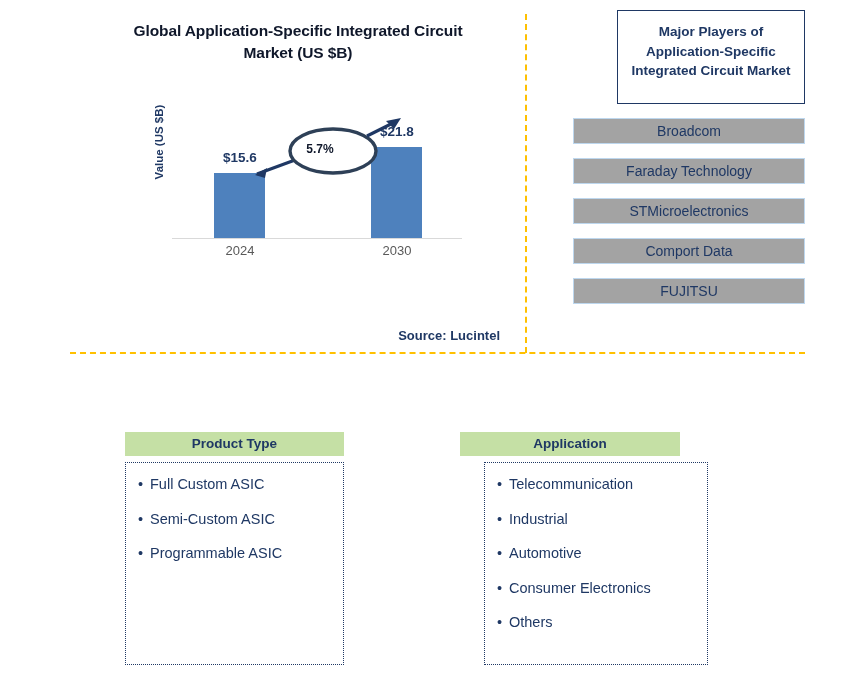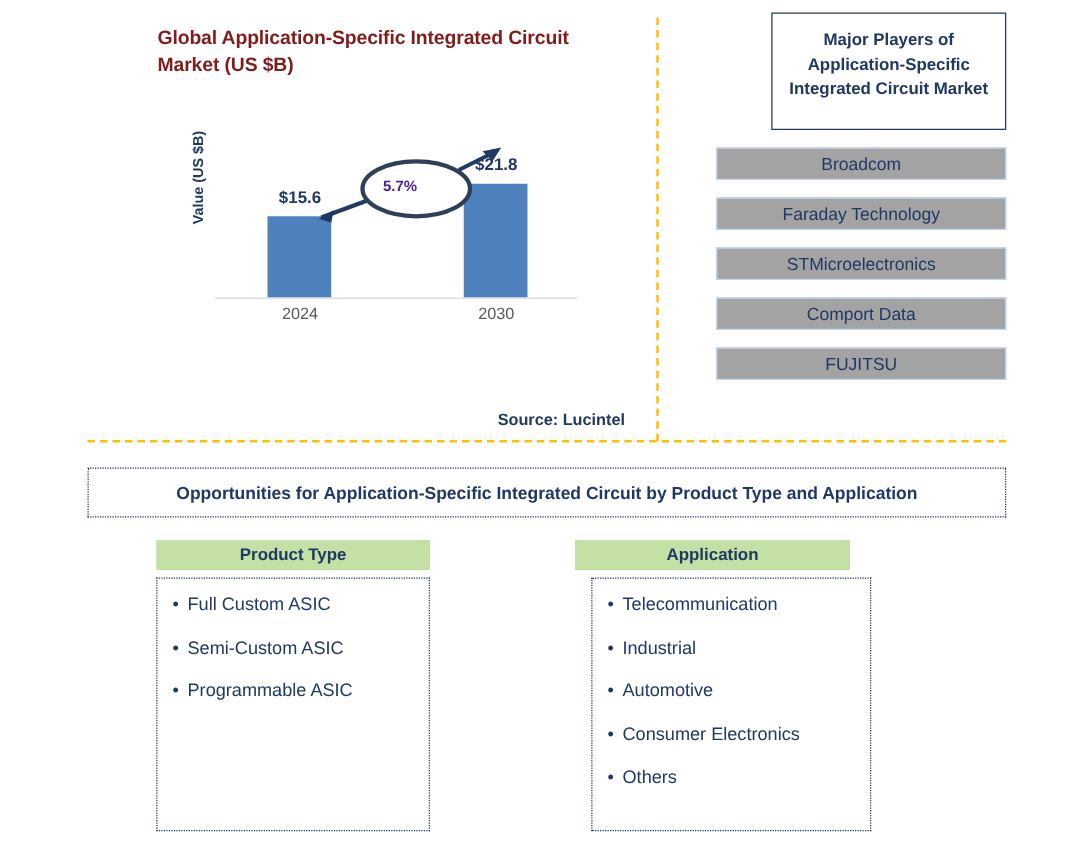--- a/index.html
+++ b/index.html
@@ -23,28 +23,28 @@
   
   #chart-panel {
     position: absolute;
     left: 0px;
     top: 0px;
     width: 525px;
     height: 352px;
   }
   #chart-title {
     position: absolute;
-    left: 126px;
+    left: 98px;
     top: 20px;
     width: 400px;
-    text-align: left;
+    text-align: center;
     font-size: 15.5px;
     font-weight: bold;
     line-height: 1.42;
-    color: #7f1d1d;
+    color: #0f172a;
     letter-spacing: -0.1px;
   }
   #chart-area {
     position: absolute;
     left: 0px;
     top: 112px;
     width: 500px;
     height: 160px;
   }
   #y-axis-label {
@@ -116,21 +116,21 @@
     overflow: visible;
   }
   #cagr-label {
     position: absolute;
     left: 291px;
     top: 142px;
     width: 58px;
     text-align: center;
     font-size: 12px;
     font-weight: bold;
-    color: #4c1d95;
+    color: #0f172a;
   }
 
   #source-note {
     position: absolute;
     left: 280px;
     top: 328px;
     width: 220px;
     text-align: right;
     font-size: 13px;
     font-weight: bold;
@@ -231,21 +231,21 @@
     white-space: nowrap;
   }
   .category-item .bullet {
     display: inline-block;
     width: 12px;
   }
 
   #product-type-header { left: 125px; top: 432px; width: 219px; }
   #product-type-box    { left: 125px; top: 462px; width: 219px; height: 203px; }
   #application-header  { left: 460px; top: 432px; width: 220px; }
-  #application-box     { left: 473px; top: 462px; width: 224px; height: 203px; }
+  #application-box     { left: 484px; top: 462px; width: 224px; height: 203px; }
 </style>
 </head>
 <body>
 
 <div class="page">
 
   <div id="chart-panel">
 
     <div id="chart-title">
       <span>Global Application-Specific Integrated Circuit</span><br>
@@ -283,21 +283,20 @@
 
   <div id="players-panel">
     <div id="players-header">Major Players of Application-Specific Integrated Circuit Market</div>
     <div class="player-item">Broadcom</div>
     <div class="player-item">Faraday Technology</div>
     <div class="player-item">STMicroelectronics</div>
     <div class="player-item">Comport Data</div>
     <div class="player-item">FUJITSU</div>
   </div>
 
-  <div id="opportunities-banner">Opportunities for Application-Specific Integrated Circuit by Product Type and Application</div>
 
   <div class="category-header" id="product-type-header">Product Type</div>
   <div class="category-box" id="product-type-box">
     <div class="category-item">
       <span class="bullet">•</span><span>Full Custom ASIC</span>
     </div>
     <div class="category-item">
       <span class="bullet">•</span><span>Semi-Custom ASIC</span>
     </div>
     <div class="category-item">

